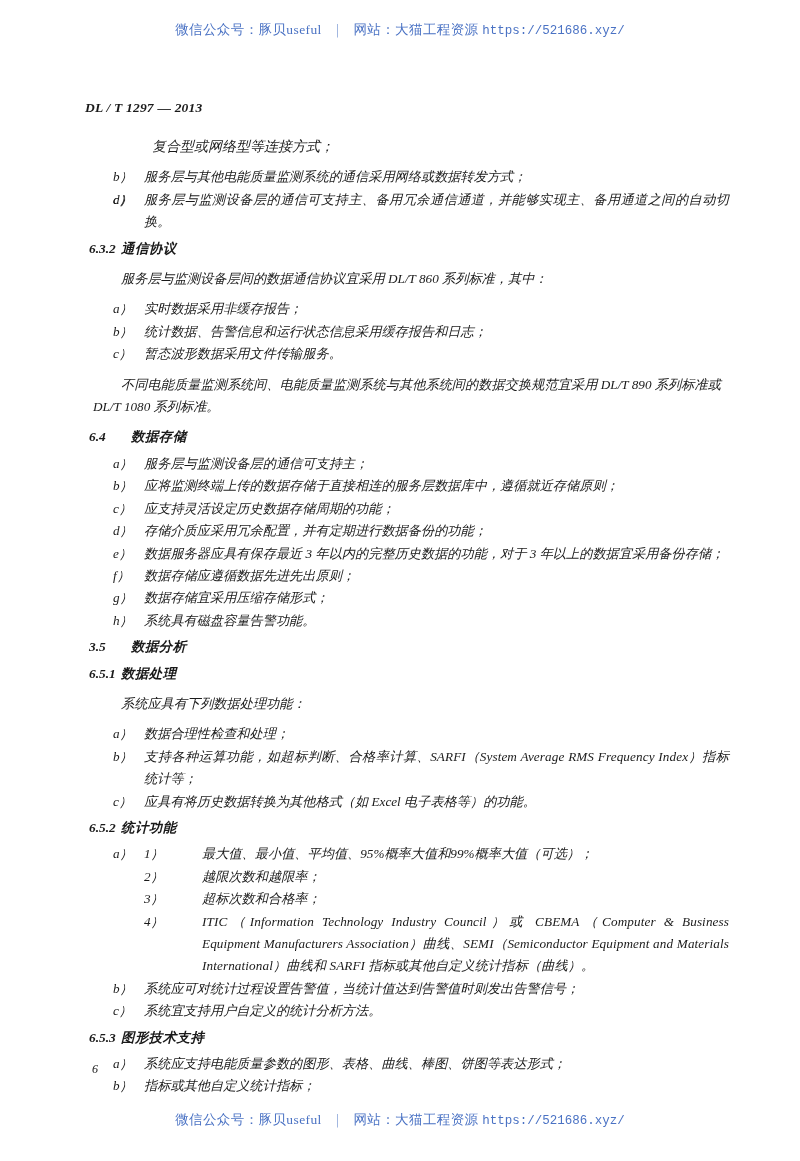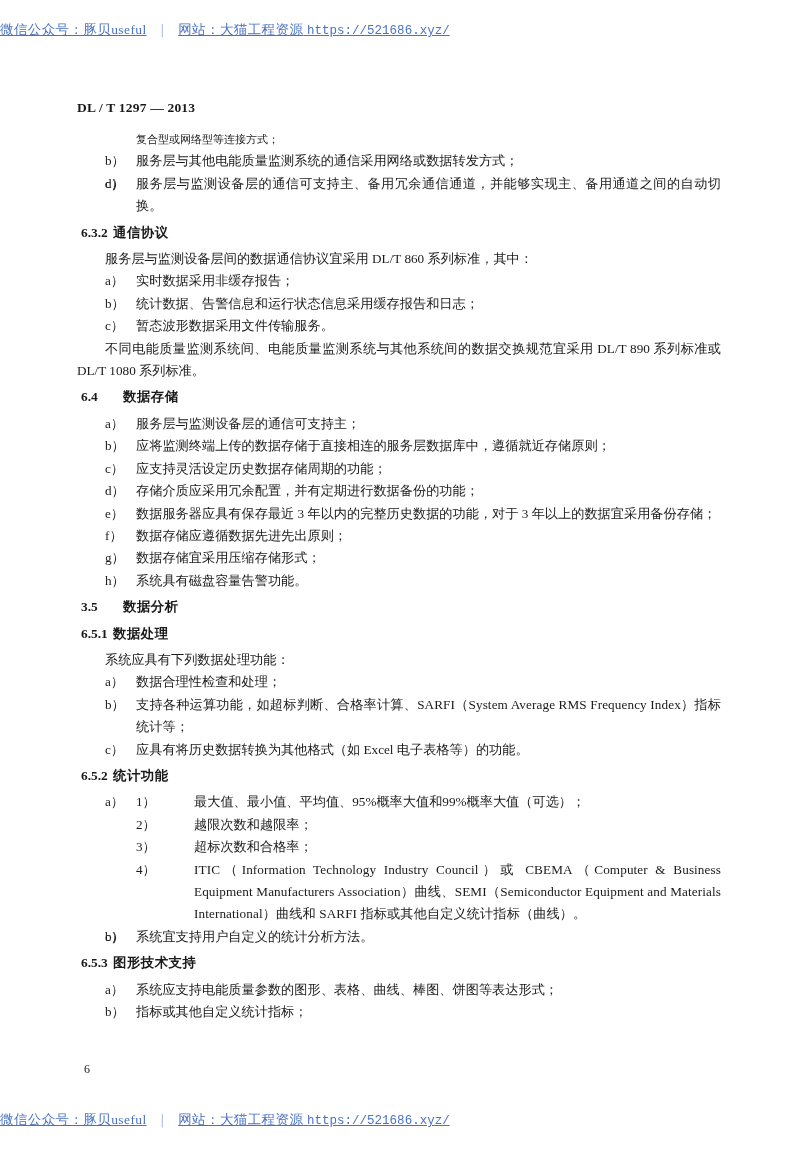--- a/index.html
+++ b/index.html
@@ -14,49 +14,49 @@
     font-family: "Liberation Serif", "DejaVu Serif", serif;
     color: #1a1a1a;
     overflow: hidden;
   }
 
   
   .watermark {
     position: absolute;
     left: 0;
     width: 800px;
-    text-align: left;
+    text-align: center;
     color: #4a72c4;
     font-family: "Liberation Serif", "DejaVu Serif", serif;
     font-size: 13.5px;
     letter-spacing: 0.4px;
     white-space: nowrap;
-    text-decoration: underline;
   }
   .watermark-top { top: 21px; }
   .watermark-bottom { top: 1111px; }
   .wm-sep {
     display: inline-block;
     padding: 0 9px;
     color: #90a9da;
     font-weight: 300;
   }
   .wm-url {
     font-family: "Liberation Mono", "DejaVu Sans Mono", monospace;
     font-size: 12.5px;
     letter-spacing: 0;
   }
 
   
   .page {
     position: absolute;
     top: 0;
-    left: 8px;
+    left: 16px;
     width: 712px;
     height: 1161px;
+    font-style: italic;
   }
 
   .std-header {
     position: absolute;
     left: 69px;
     top: 100px;
     font-size: 13.5px;
     font-weight: bold;
     letter-spacing: 0.2px;
     white-space: nowrap;
@@ -83,21 +83,21 @@
     font-weight: bold;
   }
   .clause.lvl2 .num { min-width: 32px; }
   .clause .ttl {
     font-weight: bold;
     letter-spacing: 0.5px;
   }
 
   
   .para {
-    margin: 0;
+    margin: 8px;
     padding-left: 28px;
     font-size: 13.2px;
     line-height: 22.4px;
     text-align: justify;
     text-justify: inter-ideograph;
   }
   .para.cont { padding-left: 0; text-indent: 28px; }
 
   
   .lst {
@@ -146,23 +146,23 @@
     line-height: 22.4px;
     white-space: nowrap;
   }
 
   .lst > li > .sublst {
     margin-top: 0;
   }
 
   
   .orphan {
-    margin: 0;
+    margin: 8px;
     padding-left: 59px;
-    font-size: 11px;
+    font-size: 14px;
     line-height: 22.4px;
   }
 
   .page-number {
     position: absolute;
     left: 76px;
     top: 1062px;
     font-size: 12px;
     line-height: 14px;
   }
@@ -232,21 +232,21 @@
     <ul class="lst">
       <li>
         <span class="mk">a）</span>
         <ul class="sublst">
           <li><span class="mk">1）</span><span>最大值、最小值、平均值、95%概率大值和99%概率大值（可选）；</span></li>
           <li><span class="mk">2）</span><span>越限次数和越限率；</span></li>
           <li><span class="mk">3）</span><span>超标次数和合格率；</span></li>
           <li><span class="mk">4）</span><span class="en">ITIC（Information Technology Industry Council）或 CBEMA（Computer &amp; Business Equipment Manufacturers Association）曲线、SEMI（Semiconductor Equipment and Materials International）曲线和 SARFI 指标或其他自定义统计指标（曲线）。</span></li>
         </ul>
       </li>
-      <li><span class="mk">b）</span></li>
+      <li><span class="mk">b）</span><span>系统应可对统计过程设置告警值，当统计值达到告警值时则发出告警信号；</span></li>
       <li><span class="mk">c）</span><span>系统宜支持用户自定义的统计分析方法。</span></li>
     </ul>
 
     <p class="clause lvl2"><span class="num">6.5.3</span><span class="ttl">图形技术支持</span></p>
 
     <ul class="lst">
       <li><span class="mk">a）</span><span>系统应支持电能质量参数的图形、表格、曲线、棒图、饼图等表达形式；</span></li>
       <li><span class="mk">b）</span><span>指标或其他自定义统计指标；</span></li>
     </ul>
 

